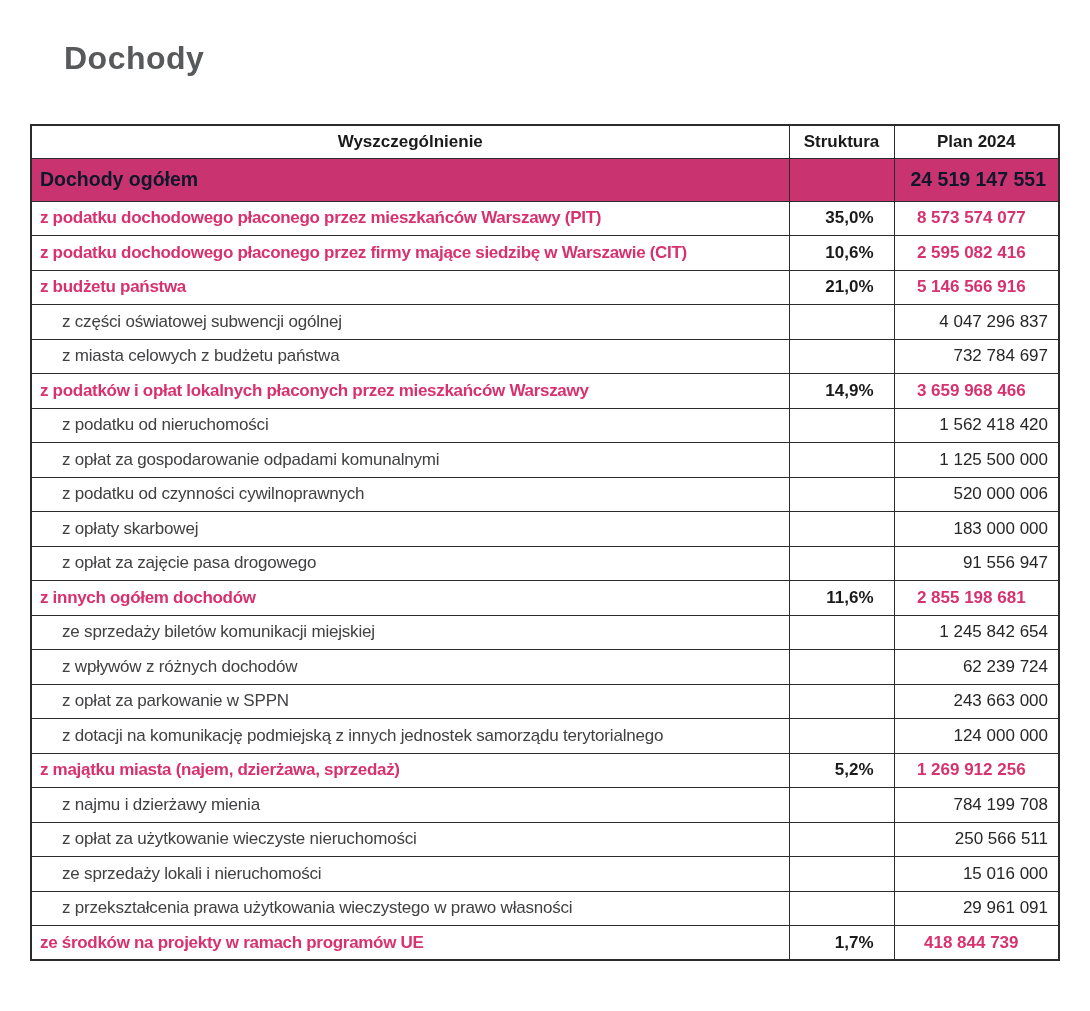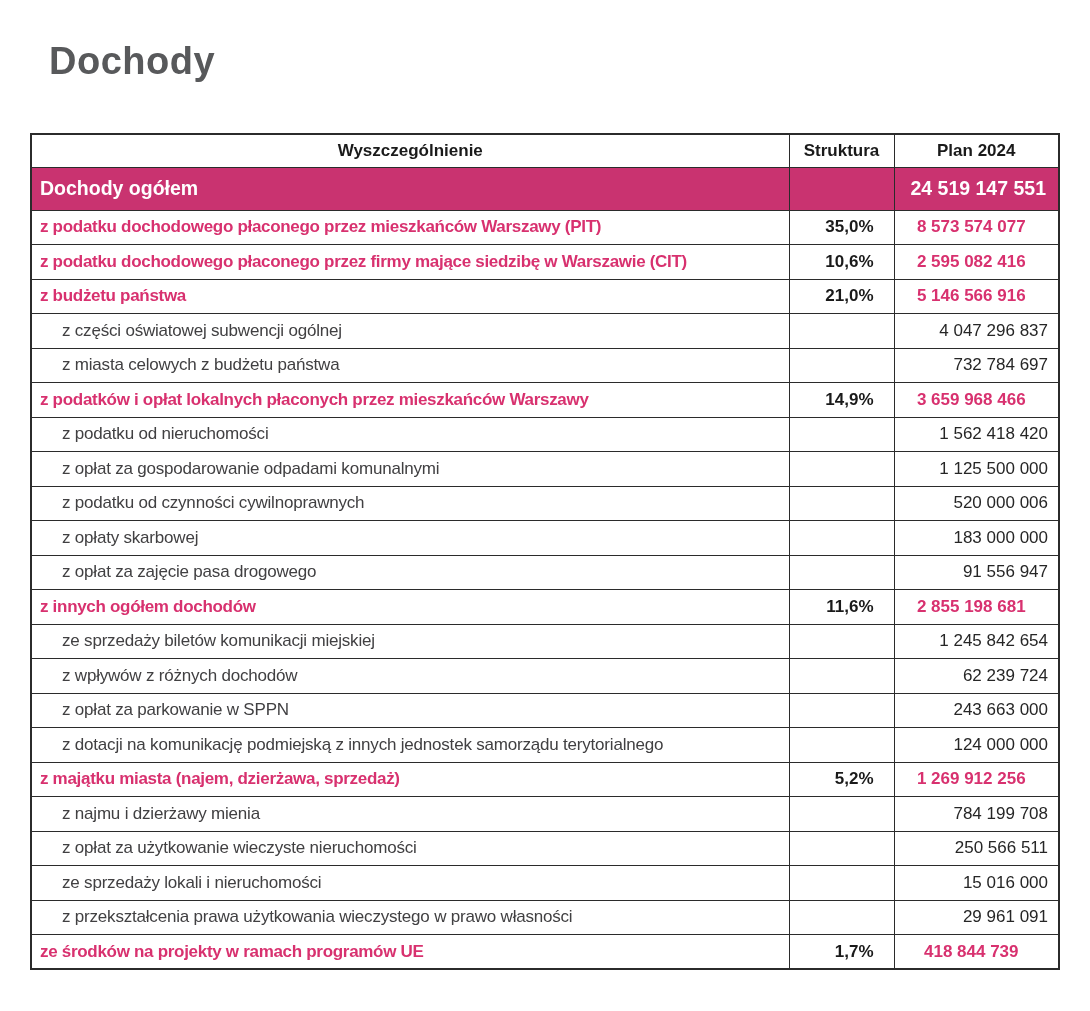--- a/index.html
+++ b/index.html
@@ -11,47 +11,47 @@
     --num-text:#262626;
   }
   *{margin:0;padding:0;box-sizing:border-box;}
   html,body{background:#ffffff;}
   body{
     width:1090px;height:1011px;
     font-family:"Liberation Sans","DejaVu Sans",sans-serif;
     position:relative;overflow:hidden;
   }
   .page-title{
-    position:absolute;left:49px;top:40px;
-    font-size:38px;font-weight:bold;color:var(--title-gray);
+    position:absolute;left:64px;top:40px;
+    font-size:32px;font-weight:bold;color:var(--title-gray);
     letter-spacing:0.5px;
   }
   table.revenue{
-    position:absolute;left:30px;top:133px;
+    position:absolute;left:30px;top:124px;
     width:1028px;
     border-collapse:collapse;
     table-layout:fixed;
   }
   table.revenue col.c-spec{width:758px;}
   table.revenue col.c-struct{width:105px;}
   table.revenue col.c-plan{width:165px;}
   table.revenue th, table.revenue td{
     border:1.5px solid var(--border-col);
     vertical-align:middle;
     font-size:17px;
     overflow:hidden;white-space:nowrap;
   }
   table.revenue{border:2px solid var(--border-col);}
   thead th{
     height:33px;
     font-weight:bold;color:#1a1a1a;text-align:center;
   }
   tr.total-row td{
     background:var(--accent-fill);
-    color:#ffffff;font-weight:bold;font-size:19.5px;
+    color:#0f172a;font-weight:bold;font-size:19.5px;
     height:43px;
   }
   tr.total-row td.label{padding-left:8px;text-align:left;}
   td.label{padding-left:8px;text-align:left;}
   tr.main td.label{
     color:var(--accent-text);font-weight:bold;letter-spacing:-0.3px;
   }
   tr.sub td.label{
     color:var(--sub-text);font-weight:normal;padding-left:30px;letter-spacing:-0.2px;
   }

